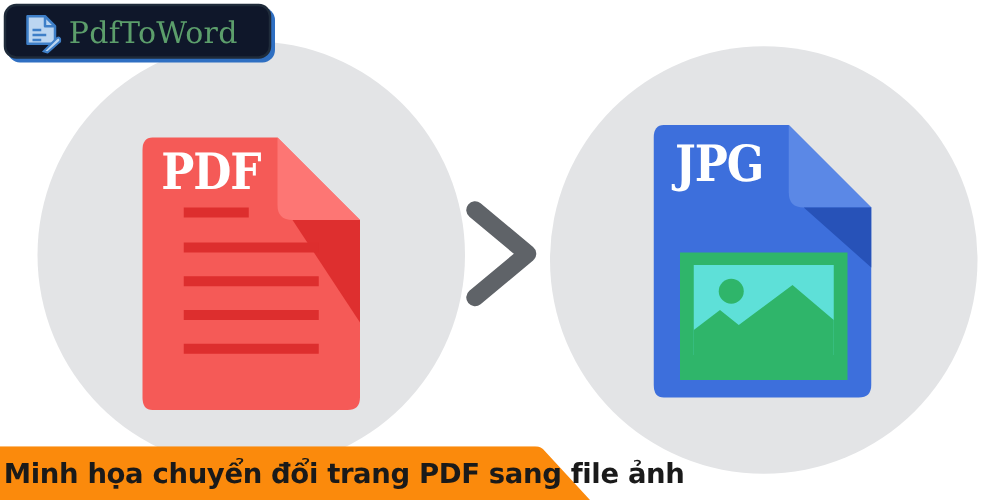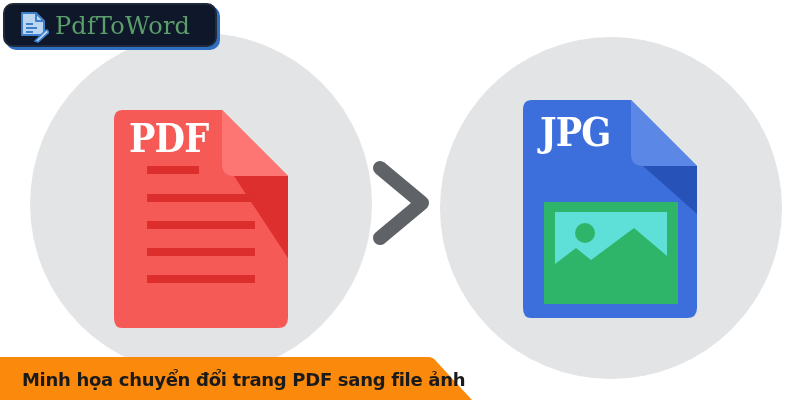--- a/index.html
+++ b/index.html
@@ -11,21 +11,21 @@
   #pdf-doc { left: 112px; top: 90px; width: 178px; height: 222px; margin-top: 18px; }
   #jpg-doc { left: 521px; top: 98px; width: 178px; height: 222px; text-decoration: underline; }
   .doc-label { position: absolute; font-family: "DejaVu Serif", serif; font-weight: bold; color: #ffffff; font-size: 40px; letter-spacing: -1px; line-height: 1; transform: scaleX(0.88); transform-origin: left top; }
   #pdf-label { left: 17px; top: 10px; }
   #jpg-label { left: 19px; top: 14px; }
   #chevron { position: absolute; left: 370px; top: 158px; width: 64px; height: 90px; }
   #logo { position: absolute; left: 3px; top: 3px; width: 214px; height: 44px; background: #0f172a; border: 2px solid #1f2b3a; border-radius: 10px; box-shadow: 3px 3px 0 #2f6fc2; box-sizing: border-box; }
   #logo-icon { position: absolute; left: 14px; top: 6px; width: 30px; height: 32px; }
   #logo-text { position: absolute; left: 50px; top: 5px; font-family: "DejaVu Serif", serif; font-size: 24px; color: #5c9e6b; line-height: 32px; letter-spacing: 0.2px; }
   #caption-banner { position: absolute; left: 0; top: 357px; width: 472px; height: 43px; }
-  #caption-text { position: absolute; left: 22px; top: 364px; font-family: "DejaVu Sans", sans-serif; font-weight: bold; font-size: 18px; color: #1a1a1a; line-height: 32px; letter-spacing: -0.3px; white-space: nowrap; }
+  #caption-text { position: absolute; left: 3px; top: 364px; font-family: "DejaVu Sans", sans-serif; font-weight: bold; font-size: 22px; color: #1a1a1a; line-height: 32px; letter-spacing: -0.3px; white-space: nowrap; }
 </style>
 </head>
 <body>
 
 <div class="circle" id="circle-left"></div>
 <div class="circle" id="circle-right"></div>
 
 <div class="doc" id="pdf-doc">
   <svg width="178" height="222" viewBox="0 0 178 222">
     <path d="M10 2 H110 L176 68 V210 Q176 220 166 220 H10 Q2 220 2 210 V12 Q2 2 10 2 Z" fill="#f55a57"></path>

